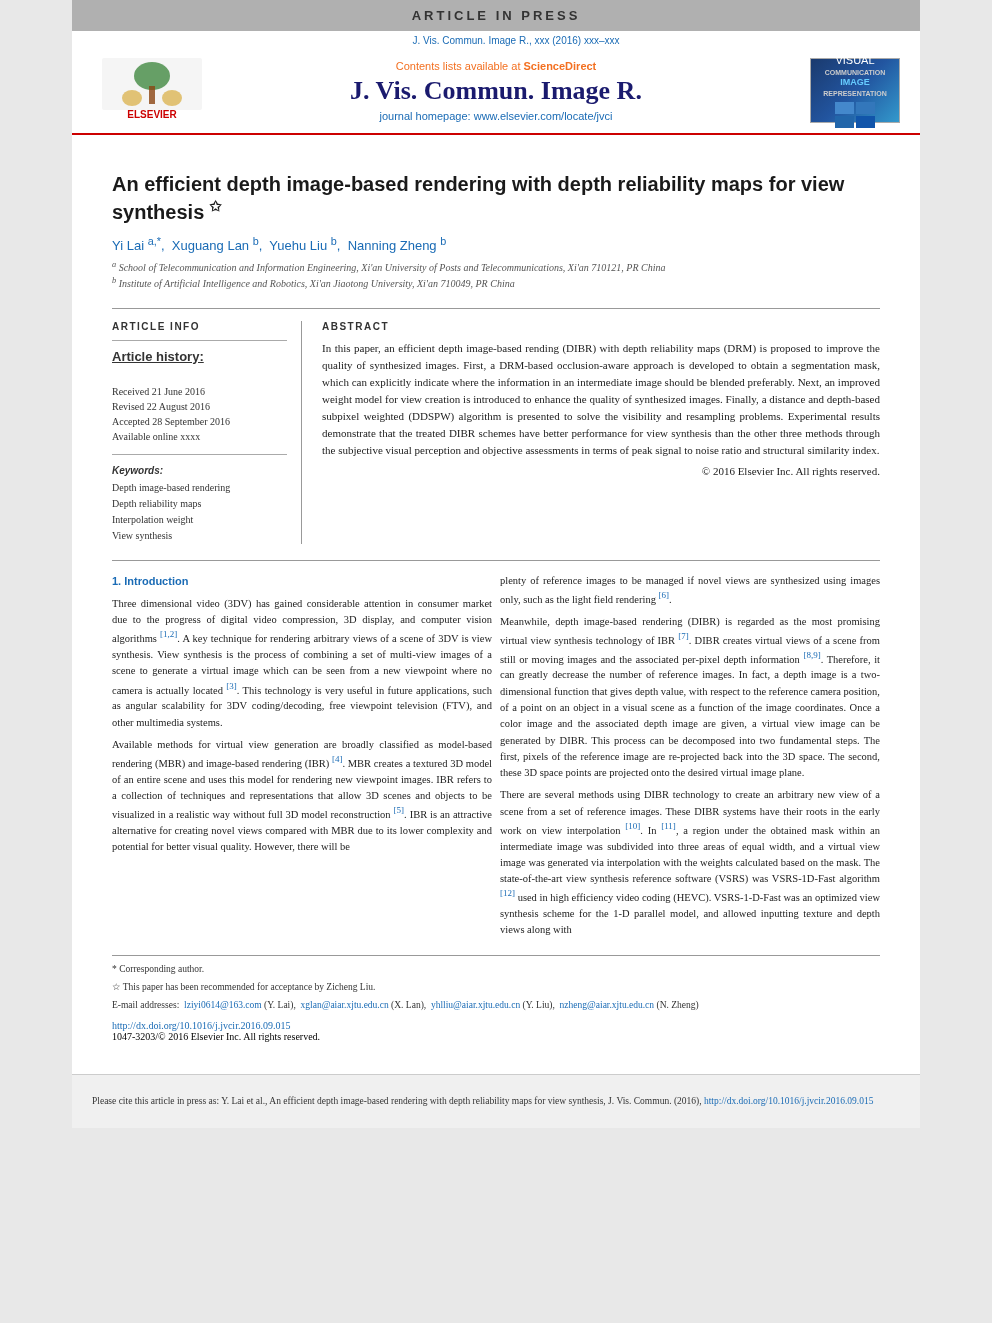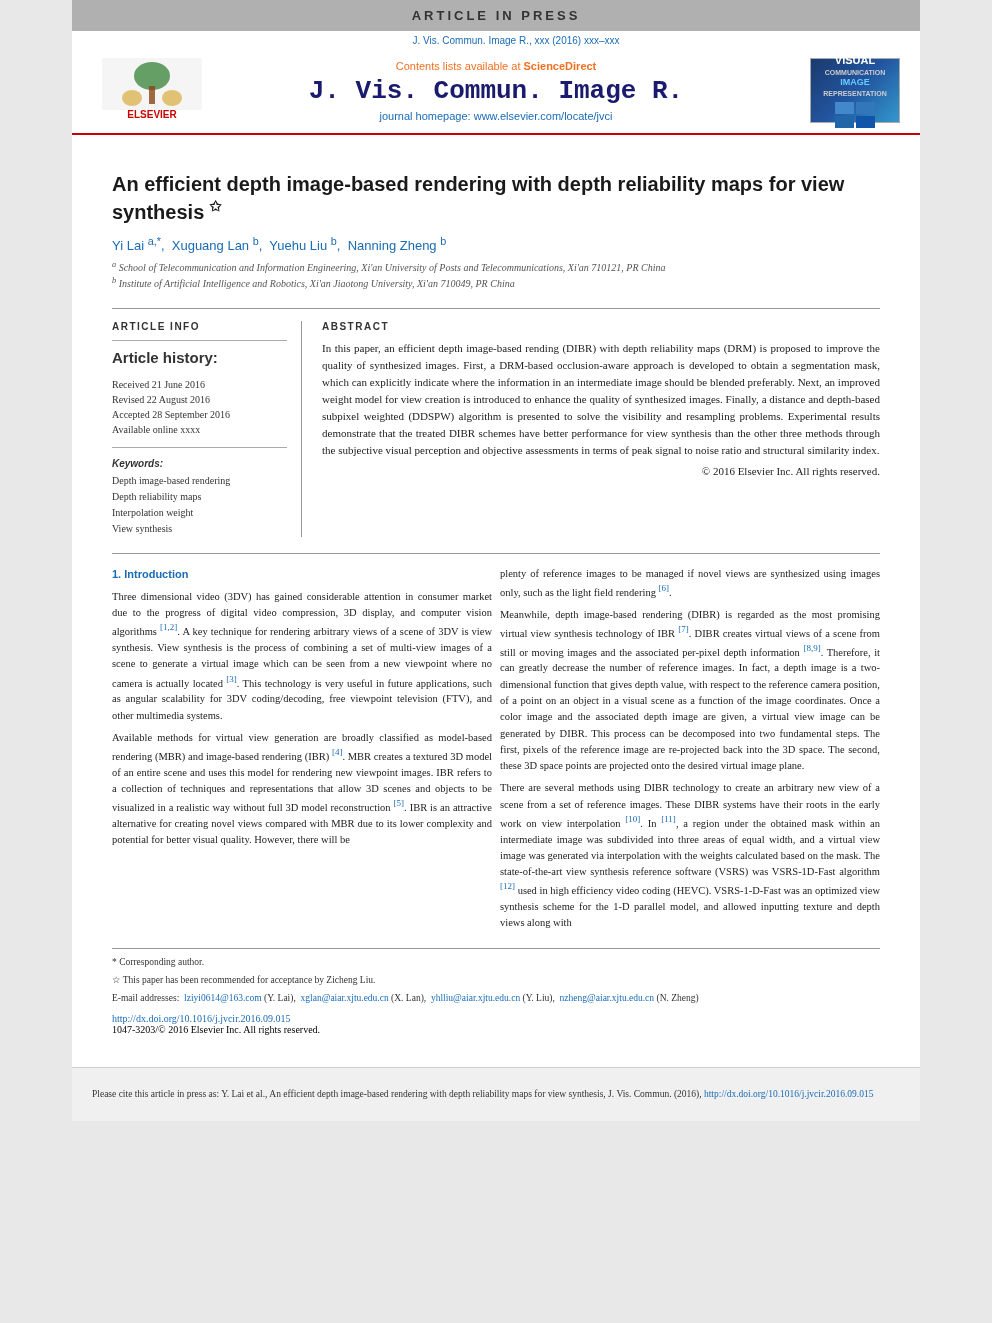--- a/index.html
+++ b/index.html
@@ -58,21 +58,21 @@
       font-family: Arial, sans-serif;
       margin-bottom: 4px;
     }
     .sciencedirect-link span {
       color: #f37021;
     }
     .journal-title-main {
       font-size: 26px;
       font-weight: bold;
       color: #1a1a6e;
-      font-family: Liberation Mono, monospace;
+      font-family: Liberation Serif, serif;
       margin: 4px 0;
     }
     .journal-homepage {
       font-size: 11px;
       color: #555;
       font-family: Arial, sans-serif;
       margin-top: 4px;
     }
     .journal-homepage span {
       color: #1a6bb5;
@@ -149,26 +149,27 @@
     }
     .section-heading {
       font-size: 10px;
       font-weight: bold;
       letter-spacing: 1.5px;
       color: #333;
       font-family: Arial, sans-serif;
       margin-bottom: 8px;
     }
     .article-info-label {
-      font-size: 15px;
+      font-size: 13px;
       font-weight: bold;
       color: #333;
       font-family: Arial, sans-serif;
       margin-top: 8px;
-      margin-bottom: 11px;
+      margin-bottom: 20px;
+      text-decoration: underline;
     }
     .article-info-item {
       font-size: 10px;
       color: #333;
       line-height: 1.5;
     }
     .keywords-label {
       font-size: 10px;
       font-weight: bold;
       font-style: italic;
@@ -298,21 +299,21 @@
       <div class="sciencedirect-link">
         <span>Contents lists available at </span><span style="color:#f37021; font-weight:bold;">ScienceDirect</span>
       </div>
       <div class="journal-title-main">J. Vis. Commun. Image R.</div>
       <div class="journal-homepage">
         <span>journal homepage: </span><span style="color:#1a6bb5;">www.elsevier.com/locate/jvci</span>
       </div>
     </div>
     <div class="header-right">
       <div class="journal-logo-box">
-        <div style="font-size:11px; font-weight:bold; color:#fff;">VISUAL</div>
+        <div style="font-size:11px; font-weight:normal; color:#fff;">VISUAL</div>
         <div style="font-size:7px; color:#ccc;">COMMUNICATION</div>
         <div style="font-size:9px; font-weight:bold; color:#6cf;">IMAGE</div>
         <div style="font-size:7px; color:#ccc;">REPRESENTATION</div>
 
         <div style="display:grid; grid-template-columns:1fr 1fr; gap:2px; margin-top:4px; width:40px;">
           <div style="background:#4488cc; height:12px;"></div>
           <div style="background:#3377bb; height:12px;"></div>
           <div style="background:#2266aa; height:12px;"></div>
           <div style="background:#1155aa; height:12px;"></div>
         </div>

